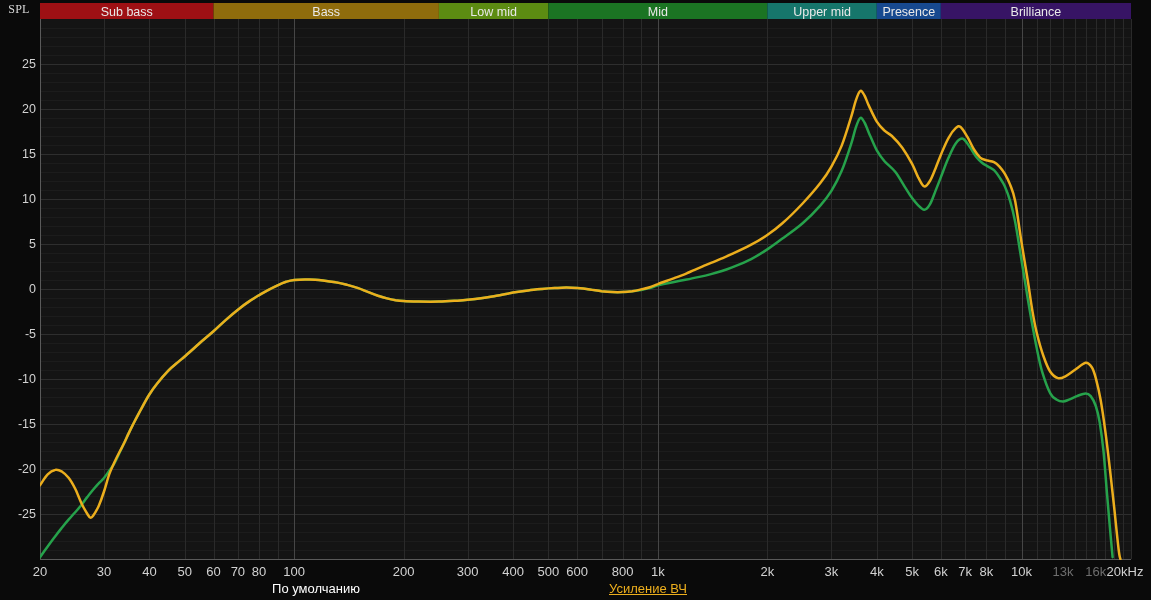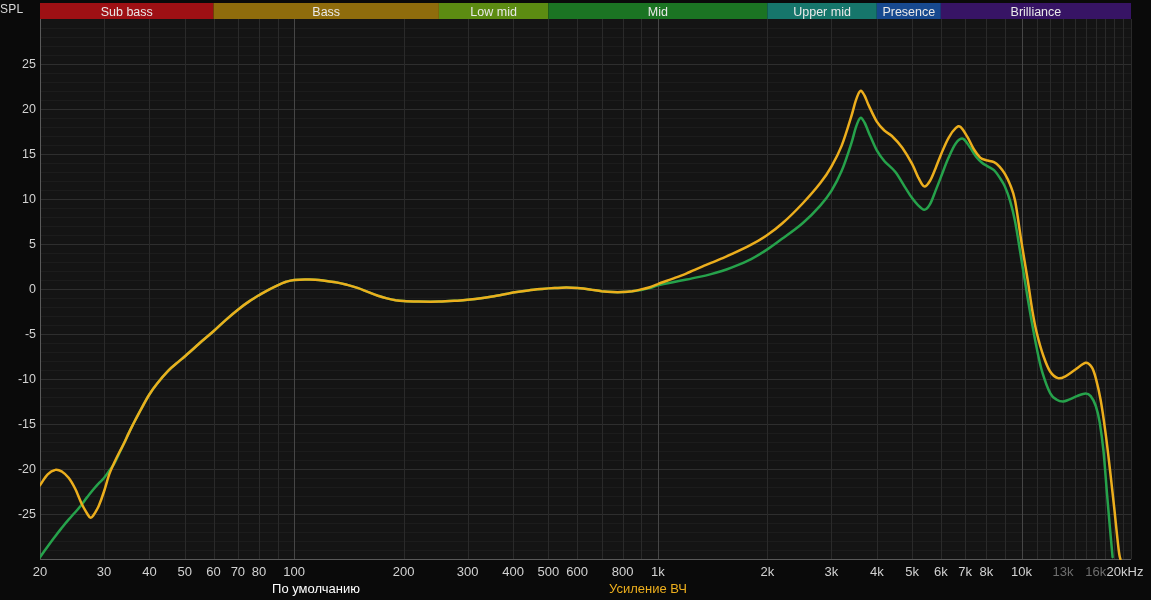--- a/index.html
+++ b/index.html
@@ -7,32 +7,33 @@
     width:1151px;height:600px;
     background:#0a0a0a;
     font-family:"Liberation Sans", sans-serif;
     position:relative;
     overflow:hidden;
   }
   #stage{position:relative;width:1151px;height:600px;}
   svg{position:absolute;left:0;top:0;display:block;}
   .spl-label{
     position:absolute;left:0;top:2px;width:38px;
-    text-align:left;font-size:12px;color:#d8d8d8;
+    text-align:center;font-size:12px;color:#d8d8d8;
     letter-spacing:0.2px;
+    font-family:Liberation Serif, serif;
   }
   .legend-item{
     position:absolute;top:581px;
     transform:translateX(-50%);
     font-size:13px;
     white-space:nowrap;
     cursor:pointer;
   }
   .legend-default{left:316px;color:#2fa24c;}
-  .legend-boost{left:648px;color:#d9a520;}
+  .legend-boost{left:648px;color:#d9a520;text-decoration:underline;}
 </style>
 </head>
 <body>
 
 <div id="stage">
   <svg id="chart" width="1151" height="600" viewBox="0 0 1151 600">
       <defs>
         <clipPath id="plotclip">
           <rect x="40" y="19" width="1091" height="541"></rect>
         </clipPath>

